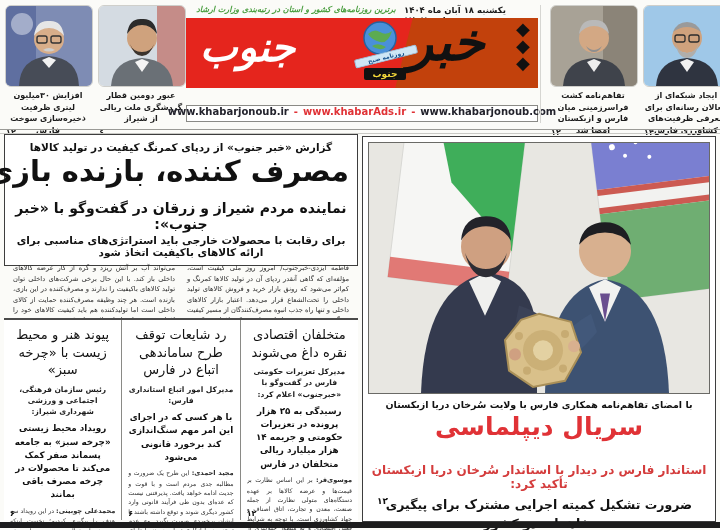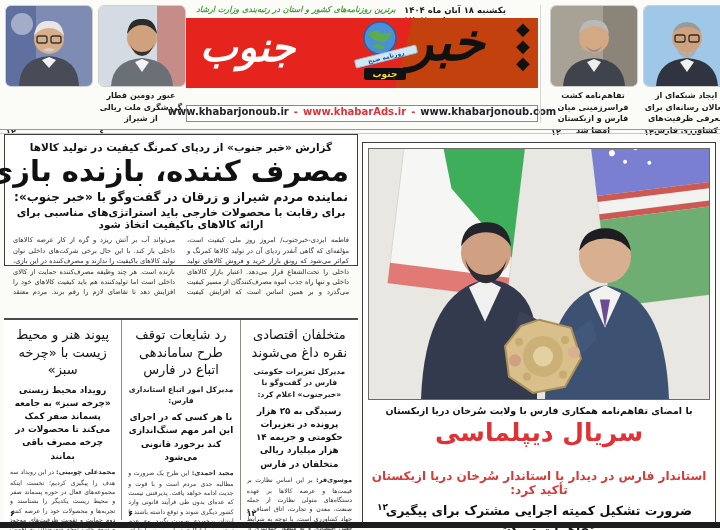--- a/index.html
+++ b/index.html
@@ -43,40 +43,40 @@
   .urlbar .mid{color:#e03236;}
 
   .top-divider{position:absolute;left:0;top:129px;width:720px;height:3px;
                border-top:1px solid #9a9a96;border-bottom:1px solid #c9c9c5;}
 
   
   .lead-box{position:absolute;left:4px;top:134px;width:354px;height:132px;border:1px solid #3d3d3d;
             background:#fff;box-sizing:border-box;padding:3px 8px;text-align:center;}
   .lead-kicker{font-size:10.5px;font-weight:bold;margin-top:3px;direction:rtl;}
   .lead-headline{font-size:29px;font-weight:bold;line-height:1.12;margin-top:2px;direction:rtl;white-space:nowrap;}
-  .lead-subhead{font-size:12px;font-weight:bold;margin-top:3px;direction:rtl;}
+  .lead-subhead{font-size:14px;font-weight:bold;margin-top:13px;direction:rtl;}
   .lead-lede{font-size:10.5px;font-weight:bold;margin-top:2px;direction:rtl;}
   .lead-body{direction:rtl;text-align:justify;font-size:6.7px;line-height:1.55;color:#2a2a2a;
              column-count:2;column-gap:12px;margin-top:5px;height:66px;overflow:hidden;}
 
   
   .articles{position:absolute;left:4px;top:318px;width:354px;height:202px;display:flex;direction:rtl;
             border-top:2px solid #4a4a4a;background:#fff;box-sizing:border-box;}
   .art{flex:1 1 0;box-sizing:border-box;padding:6px 6px 4px;position:relative;}
   .art + .art{border-right:1px solid #8a8a86;}
   .art h3{margin:0;font-size:13px;font-weight:normal;line-height:1.35;text-align:center;direction:rtl;}
   .art .sub{font-size:7.5px;font-weight:bold;text-align:center;margin-top:5px;line-height:1.5;direction:rtl;color:#1e1e1e;}
   .art .ld{font-size:8.8px;font-weight:bold;text-align:center;margin-top:5px;line-height:1.5;direction:rtl;}
   .art .bd{font-size:6.2px;line-height:1.5;text-align:justify;direction:rtl;margin-top:4px;color:#2c2c2c;
            height:86px;overflow:hidden;}
   .art .bd b{font-size:6.6px;}
   .art .pg{position:absolute;left:6px;bottom:2px;font-size:8px;font-weight:bold;}
 
   
-  .photo-box{position:absolute;left:362px;top:142px;width:354px;height:386px;border:1px solid #3d3d3d;
+  .photo-box{position:absolute;left:362px;top:136px;width:354px;height:386px;border:1px solid #3d3d3d;
              background:#fff;box-sizing:border-box;text-align:center;}
   .photo-frame{margin:5px 5px 0;height:250px;border:1px solid #6a6a66;overflow:hidden;}
   .photo-frame svg{display:block;width:100%;height:100%;}
   .photo-cap{font-size:9.5px;font-weight:bold;margin-top:5px;direction:rtl;}
   .hl-red{font-size:25px;font-weight:bold;color:#e03236;margin-top:3px;line-height:1.1;direction:rtl;}
   .hl-black{font-size:23px;font-weight:bold;color:#111;margin-top:2px;line-height:1.15;direction:rtl;white-space:nowrap;}
   .sub-red{font-size:12px;font-weight:bold;color:#d43c3c;margin-top:22px;direction:rtl;}
   .deck-row{position:relative;margin-top:3px;}
   .deck{font-size:12.5px;font-weight:bold;direction:rtl;}
   .deck-pg{position:absolute;left:14px;top:2px;font-size:9px;font-weight:bold;}
@@ -95,20 +95,21 @@
           <rect x="0" y="0" width="30" height="80" fill="#5f6fa0"></rect>
         <circle cx="16" cy="18" r="11" fill="#e8ecf4" opacity="0.5"></circle>
         <path d="M13 80 Q14 52 43 50 Q72 52 73 80 Z" fill="#474c57"></path>
         <path d="M36 54 L43 62 L50 54 L43 51 Z" fill="#f2f2f2"></path>
         <circle cx="43" cy="33" r="15" fill="#d8ae8a"></circle>
         <path d="M28 30 Q30 14 43 15 Q56 14 58 30 Q52 22 43 22 Q34 22 28 30 Z" fill="#e6e6e6"></path>
         <rect x="31" y="30" width="10" height="7" rx="2" fill="none" stroke="#333" stroke-width="1.4"></rect>
         <rect x="45" y="30" width="10" height="7" rx="2" fill="none" stroke="#333" stroke-width="1.4"></rect>
         <path d="M37 44 Q43 47 49 44 Q46 42 43 42 Q40 42 37 44 Z" fill="#cfcfcf"></path>
       </svg>
+      <div class="cap">افزایش ۳۰میلیون لیتری ظرفیت ذخیره‌سازی سوخت فارس</div>
       <div class="pg">۱۲</div>
     </div>
     <div class="card">
       <svg viewBox="0 0 86 80">
         <rect width="86" height="80" fill="#d4dbe2"></rect>
           <rect x="58" y="0" width="28" height="80" fill="#b84a3e" opacity="0.55"></rect>
         <path d="M12 80 Q14 54 43 52 Q72 54 74 80 Z" fill="#6a7076"></path>
         <path d="M36 56 L43 66 L50 56 L43 53 Z" fill="#f4f4f4"></path>
         <circle cx="43" cy="32" r="15" fill="#cfa27d"></circle>
         <path d="M28 28 Q30 12 43 13 Q56 12 58 28 Q52 19 43 19 Q34 19 28 28 Z" fill="#2b2b2b"></path>
@@ -199,20 +200,21 @@
     </div>
     <div class="art">
       <h3>رد شایعات توقف طرح ساماندهی اتباع در فارس</h3>
       <div class="sub">مدیرکل امور اتباع استانداری فارس:</div>
       <div class="ld">با هر کسی که در اجرای این امر مهم سنگ‌اندازی کند برخورد قانونی می‌شود</div>
       <div class="bd"><b>مجید احمدی:</b><span> این طرح یک ضرورت و مطالبه جدی مردم است و با قوت و جدیت ادامه خواهد یافت. پذیرفتنی نیست که عده‌ای بدون طی فرآیند قانونی وارد کشور دیگری شوند و توقع داشته باشند با ایشان برخوردی صورت نگیرد. وی عدم توجه و سهل‌انگاری در این زمینه را دارای تبعات منفی و جبران‌ناپذیر خواند و اظهار کرد این موضوع می‌تواند در آینده تبعات بسیار منفی و جبران‌ناپذیری اعم از تغییر ترکیب جمعیتی و معضلات امنیتی و اجتماعی برای مردم ایران در پی داشته باشد</span></div>
       <div class="pg">۶</div>
     </div>
     <div class="art">
       <h3>پیوند هنر و محیط زیست با «چرخه سبز»</h3>
+      <div class="sub">رئیس سازمان فرهنگی، اجتماعی و ورزشی شهرداری شیراز:</div>
       <div class="ld">رویداد محیط زیستی «چرخه سبز» به جامعه پسماند صفر کمک می‌کند تا محصولات در چرخه مصرف باقی بمانند</div>
       <div class="bd"><b>محمدعلی چوبینی:</b><span> در این رویداد سه هدف را پیگیری کردیم؛ نخست اینکه مجموعه‌های فعال در حوزه پسماند صفر و محیط زیست یکدیگر را بشناسند و تجربه‌ها و محصولات خود را عرضه کنند. دوم حمایت و تقویت ظرفیت‌های موجود و سوم جلب توجه شهروندان به اهمیت آینده‌نگری و انتقال شهری پاکیزه به نسل‌های بعد. وی ادامه داد: در سال‌های اخیر شاهد افزایش رغبت و توجه مردم به مسائل محیط زیستی هستیم اما باید با ساده‌سازی و تسهیل فرآیندها امکان استفاده از محصولات دوستدار محیط زیست را در زندگی روزمره فراهم کنیم</span></div>
       <div class="pg">۶</div>
     </div>
   </div>
 
   <div class="photo-box">
     <div class="photo-frame">
       <svg viewBox="0 0 340 246" preserveAspectRatio="none">
         <rect width="340" height="246" fill="#ecebe6"></rect>

